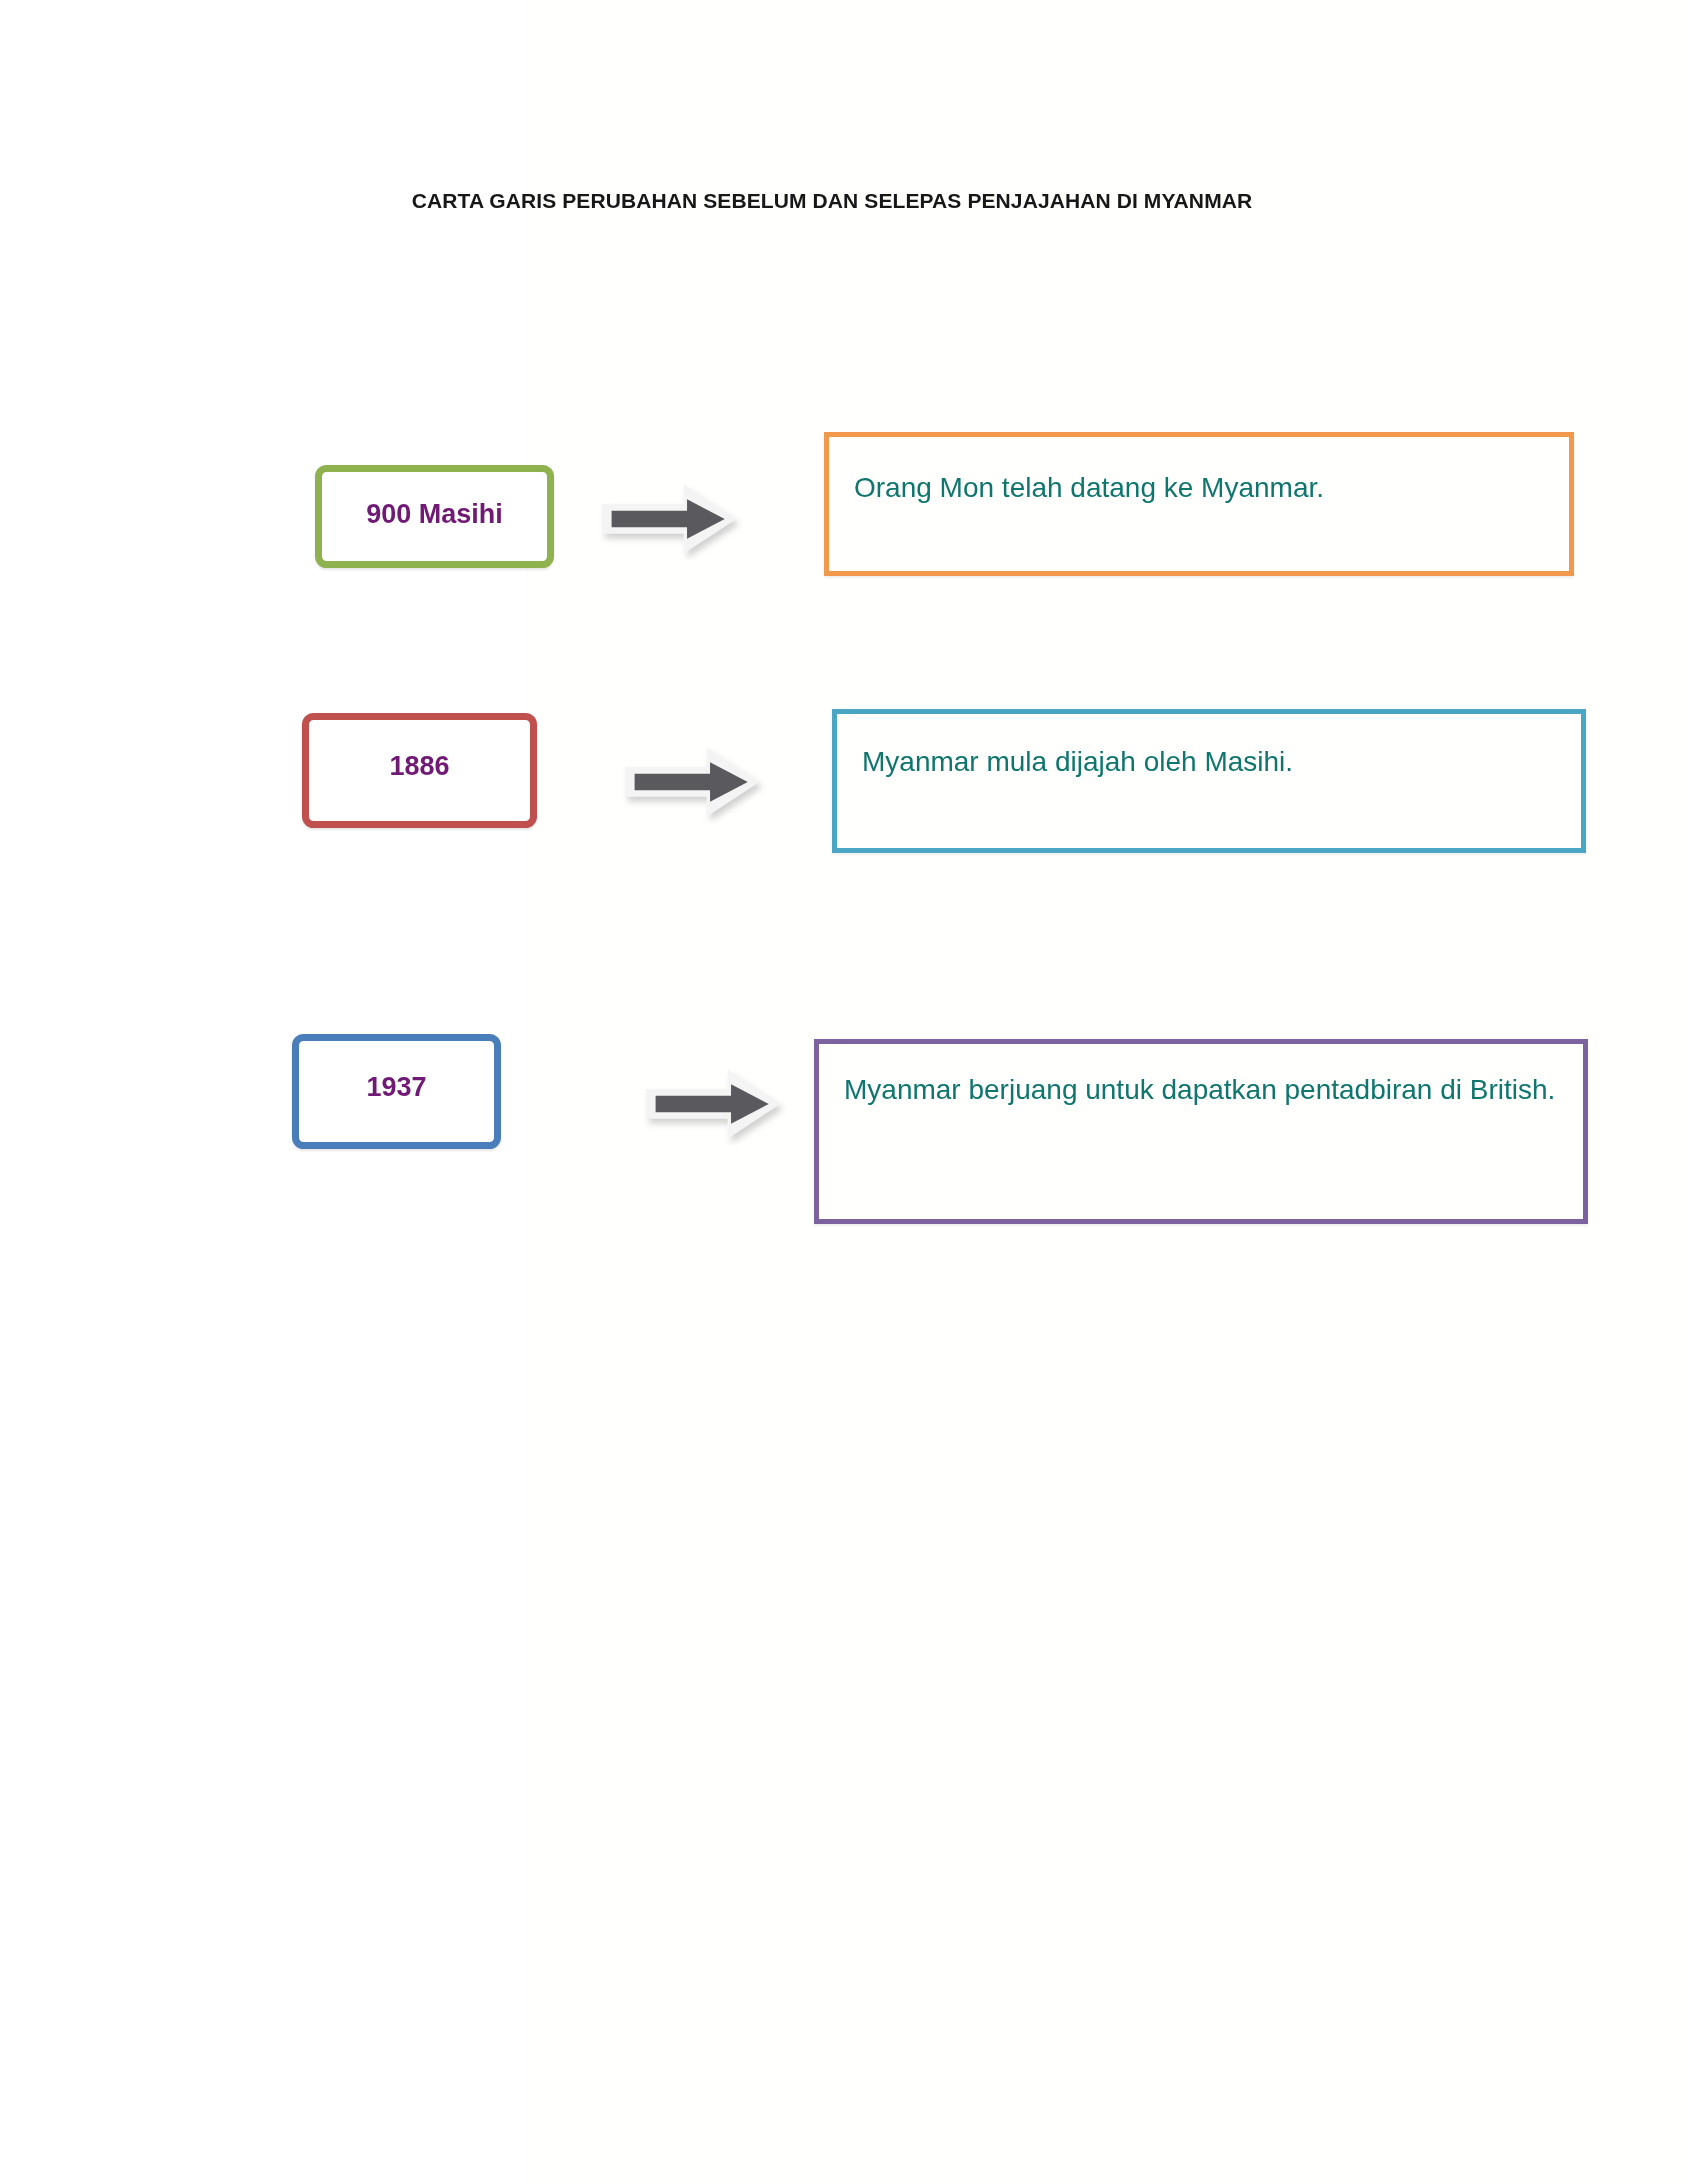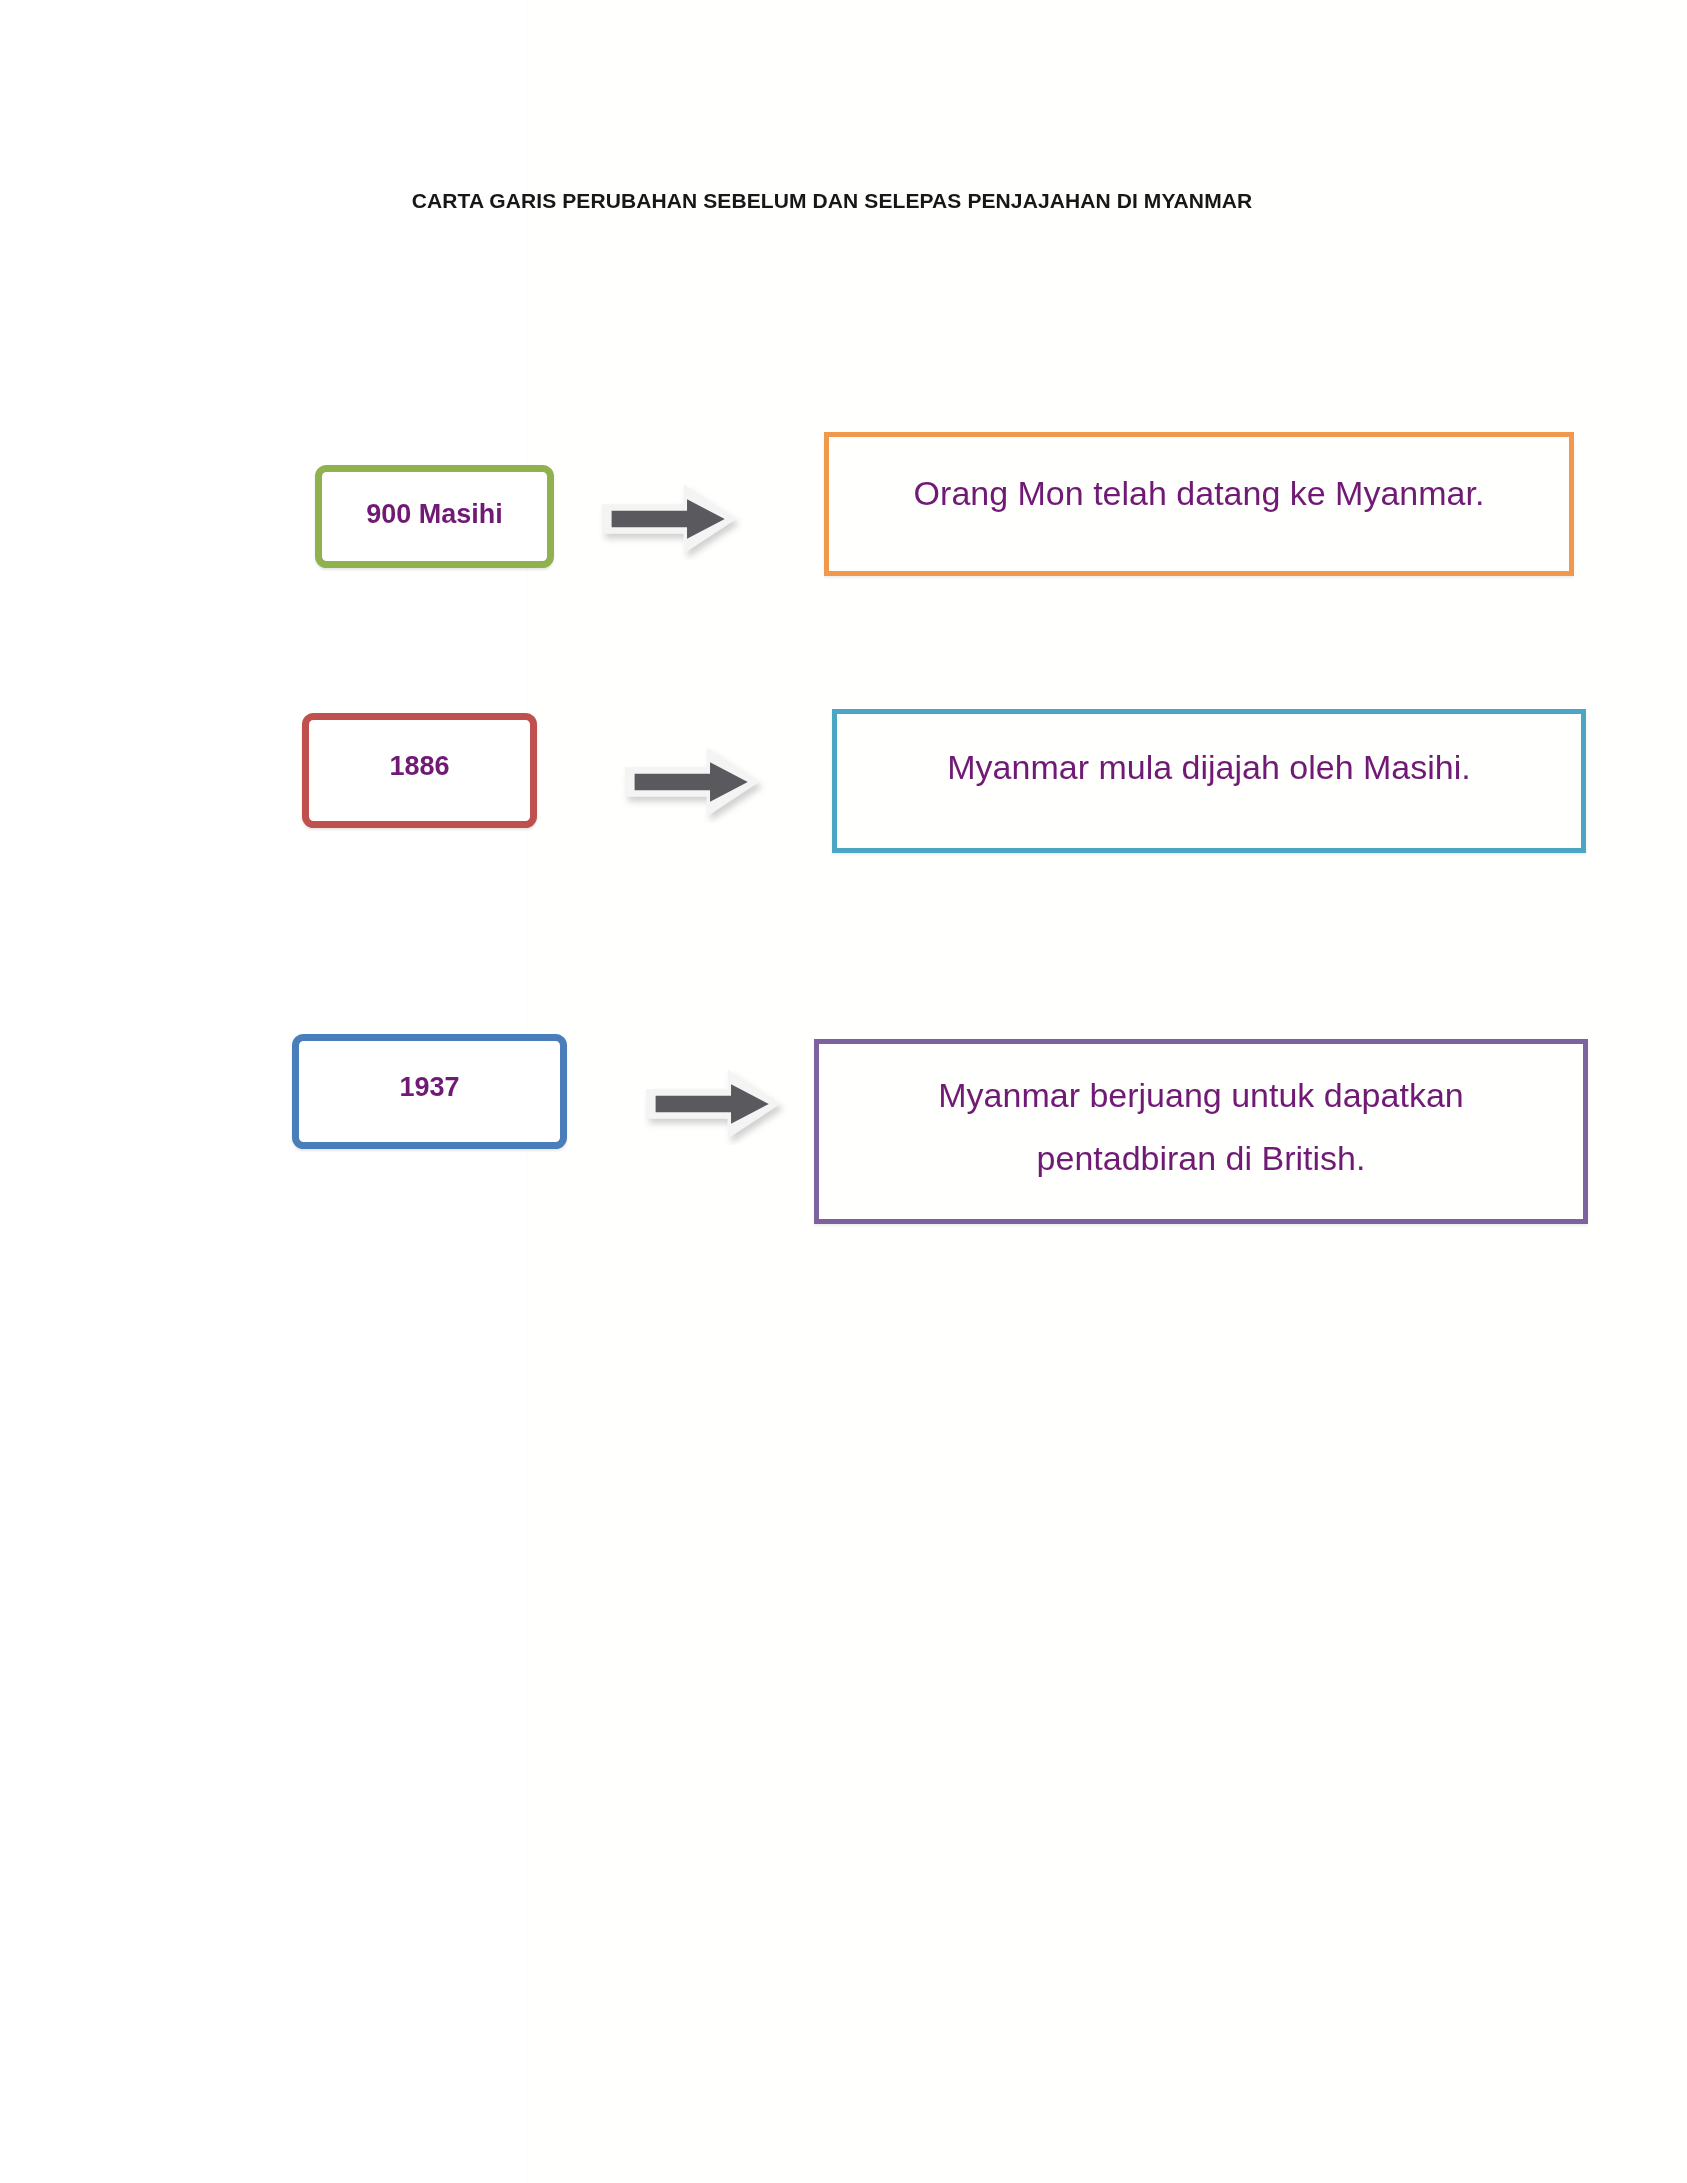--- a/index.html
+++ b/index.html
@@ -86,21 +86,21 @@
   .date-box-2 {
     left: 302px; top: 20.6px;
     width: 235px; height: 115px;
     border-width: 7.4px;
     border-color: #C0504D;
   }
   .date-box-2 .date-label { padding-top: 31px; }
 
   .date-box-3 {
     left: 292px; top: 12.4px;
-    width: 275px; height: 115px;
+    width: 209px; height: 115px;
     border-width: 7.4px;
     border-color: #4A7EBB;
   }
   .date-box-3 .date-label { padding-top: 31px; }
 
   
   .arrow {
     position: absolute;
     width: 148px;
     height: 82px;
@@ -112,24 +112,23 @@
   
   .desc-box {
     position: absolute;
     background: #fffffe;
     border-style: solid;
     box-sizing: border-box;
     box-shadow: 0 1.6px 2.5px rgba(0,0,0,0.07);
   }
   .desc-box .desc-text {
     display: block;
-    text-align: center;
-    font-size: 34px;
+    font-size: 28px;
     line-height: 1.85;
-    color: #701a75;
+    color: #0f766e;
     padding: 0 25px;
   }
 
   .desc-box-1 {
     left: 824px; top: 12.4px;
     width: 750px; height: 144px;
     border-width: 5px;
     border-color: #F0994D;
   }
   .desc-box-1 .desc-text { padding-top: 25px; }

